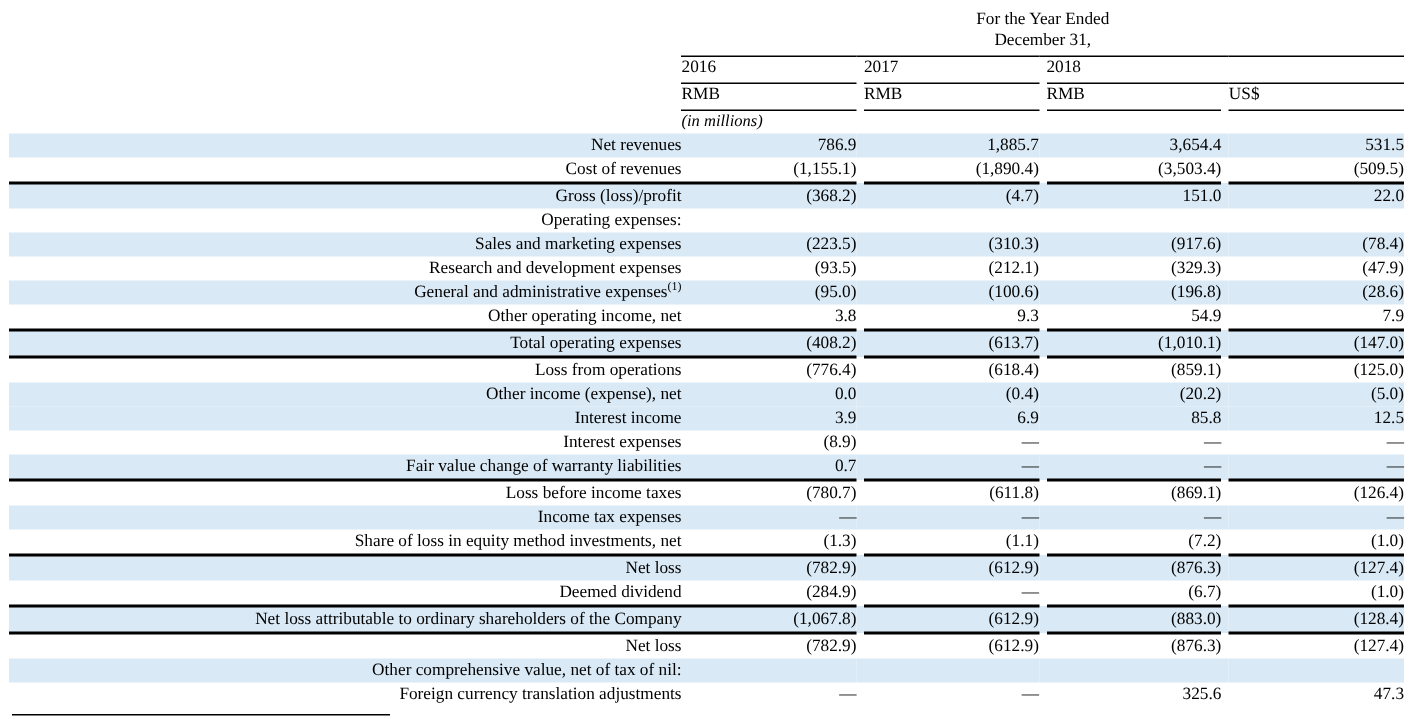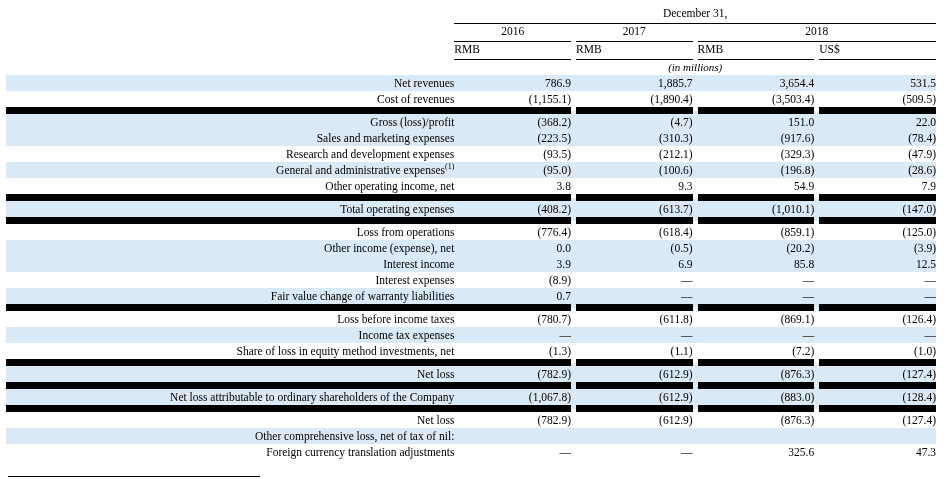--- a/index.html
+++ b/index.html
@@ -43,61 +43,60 @@
     font-weight: bold;
     font-size: 11.5px;
     line-height: 14px;
     padding-bottom: 0;
   }
   .hdr-rule-top {
     border-bottom: 1px solid #000;
     height: 3px;
   }
   .hdr-year {
-    text-align: center;
     font-weight: bold;
     font-size: 11.5px;
     line-height: 15px;
   }
   .hdr-year-underline {
     border-bottom: 1px solid #000;
     height: 2px;
   }
   .hdr-cur {
     font-weight: bold;
     font-size: 11.5px;
     line-height: 15px;
   }
   .hdr-cur-underline {
     border-bottom: 1px solid #000;
     height: 2px;
   }
   .hdr-units {
-    text-align: center;
+    text-align: left;
     font-style: italic;
     font-size: 11px;
     line-height: 15px;
   }
 
   
   tr.row td {
     height: 16px;
     line-height: 16px;
     font-size: 11.5px;
   }
   tr.shade td { background: #d9e9f5; }
   td.label { text-align: right; padding-left: 2px; white-space: nowrap; }
   td.num   { text-align: right; padding-right: 10px; white-space: nowrap; }
   td.gap   { }
 
   .b { font-weight: bold; }
   .indent1 { padding-left: 12px; }
 
   .rule-top td.num,
-  .rule-top td.label { border-top: 7px solid #000000; margin-left: 37px; }
+  .rule-top td.label { border-top: 2px solid #000000; margin-left: 37px; }
 
   sup { font-size: 8px; vertical-align: super; line-height: 0; }
 
   .footrule {
     position: absolute;
     left: 8px;
     bottom: 8px;
     width: 252px;
     border-bottom: 1px solid #000;
     height: 0;
@@ -115,20 +114,24 @@
         <col class="c-gap">
       <col class="c-num">
         <col class="c-gap">
       <col class="c-num">
         <col class="c-gap">
       <col class="c-num">
     </colgroup>
     <thead>
       <tr>
         <td></td>
+        <td class="hdr-title" colspan="7">For the Year Ended</td>
+      </tr>
+      <tr>
+        <td></td>
         <td class="hdr-title" colspan="7">December 31,</td>
       </tr>
       <tr>
         <td></td>
         <td class="hdr-rule-top" colspan="7"></td>
       </tr>
       <tr>
         <td></td>
         <td class="hdr-year">2016</td>
         <td></td>
@@ -193,20 +196,30 @@
         <tr class="row shade rule-top">
           <td class="label b">Gross (loss)/profit</td>
           <td class="num b">(368.2)</td>
           <td class="gap"></td>
           <td class="num b">(4.7)</td>
           <td class="gap"></td>
           <td class="num b">151.0</td>
           <td class="gap"></td>
           <td class="num b">22.0</td>
         </tr>
+        <tr class="row">
+          <td class="label b">Operating expenses:</td>
+          <td class="num b"></td>
+          <td class="gap"></td>
+          <td class="num b"></td>
+          <td class="gap"></td>
+          <td class="num b"></td>
+          <td class="gap"></td>
+          <td class="num b"></td>
+        </tr>
         <tr class="row shade">
           <td class="label indent1">Sales and marketing expenses</td>
           <td class="num">(223.5)</td>
           <td class="gap"></td>
           <td class="num">(310.3)</td>
           <td class="gap"></td>
           <td class="num">(917.6)</td>
           <td class="gap"></td>
           <td class="num">(78.4)</td>
         </tr>
@@ -257,25 +270,25 @@
           <td class="num b">(618.4)</td>
           <td class="gap"></td>
           <td class="num b">(859.1)</td>
           <td class="gap"></td>
           <td class="num b">(125.0)</td>
         </tr>
         <tr class="row shade">
           <td class="label indent1">Other income (expense), net</td>
           <td class="num">0.0</td>
           <td class="gap"></td>
-          <td class="num">(0.5)</td>
+          <td class="num">(0.4)</td>
           <td class="gap"></td>
           <td class="num">(20.2)</td>
           <td class="gap"></td>
-          <td class="num">(3.9)</td>
+          <td class="num">(5.0)</td>
         </tr>
         <tr class="row shade">
           <td class="label indent1">Interest income</td>
           <td class="num">3.9</td>
           <td class="gap"></td>
           <td class="num">6.9</td>
           <td class="gap"></td>
           <td class="num">85.8</td>
           <td class="gap"></td>
           <td class="num">12.5</td>
@@ -333,20 +346,30 @@
         <tr class="row shade rule-top">
           <td class="label b">Net loss</td>
           <td class="num b">(782.9)</td>
           <td class="gap"></td>
           <td class="num b">(612.9)</td>
           <td class="gap"></td>
           <td class="num b">(876.3)</td>
           <td class="gap"></td>
           <td class="num b">(127.4)</td>
         </tr>
+        <tr class="row">
+          <td class="label indent1">Deemed dividend</td>
+          <td class="num">(284.9)</td>
+          <td class="gap"></td>
+          <td class="num">—</td>
+          <td class="gap"></td>
+          <td class="num">(6.7)</td>
+          <td class="gap"></td>
+          <td class="num">(1.0)</td>
+        </tr>
         <tr class="row shade rule-top">
           <td class="label b">Net loss attributable to ordinary shareholders of the Company</td>
           <td class="num b">(1,067.8)</td>
           <td class="gap"></td>
           <td class="num b">(612.9)</td>
           <td class="gap"></td>
           <td class="num b">(883.0)</td>
           <td class="gap"></td>
           <td class="num b">(128.4)</td>
         </tr>
@@ -354,21 +377,21 @@
           <td class="label b">Net loss</td>
           <td class="num b">(782.9)</td>
           <td class="gap"></td>
           <td class="num b">(612.9)</td>
           <td class="gap"></td>
           <td class="num b">(876.3)</td>
           <td class="gap"></td>
           <td class="num b">(127.4)</td>
         </tr>
         <tr class="row shade">
-          <td class="label b">Other comprehensive loss, net of tax of nil:</td>
+          <td class="label b">Other comprehensive value, net of tax of nil:</td>
           <td class="num b"></td>
           <td class="gap"></td>
           <td class="num b"></td>
           <td class="gap"></td>
           <td class="num b"></td>
           <td class="gap"></td>
           <td class="num b"></td>
         </tr>
         <tr class="row">
           <td class="label indent1">Foreign currency translation adjustments</td>

